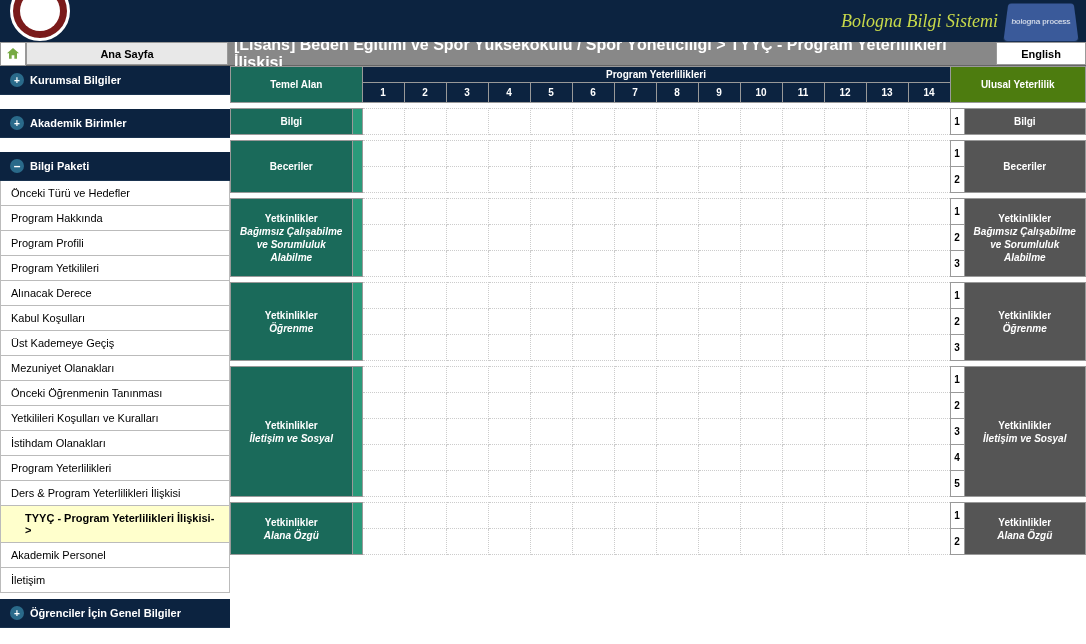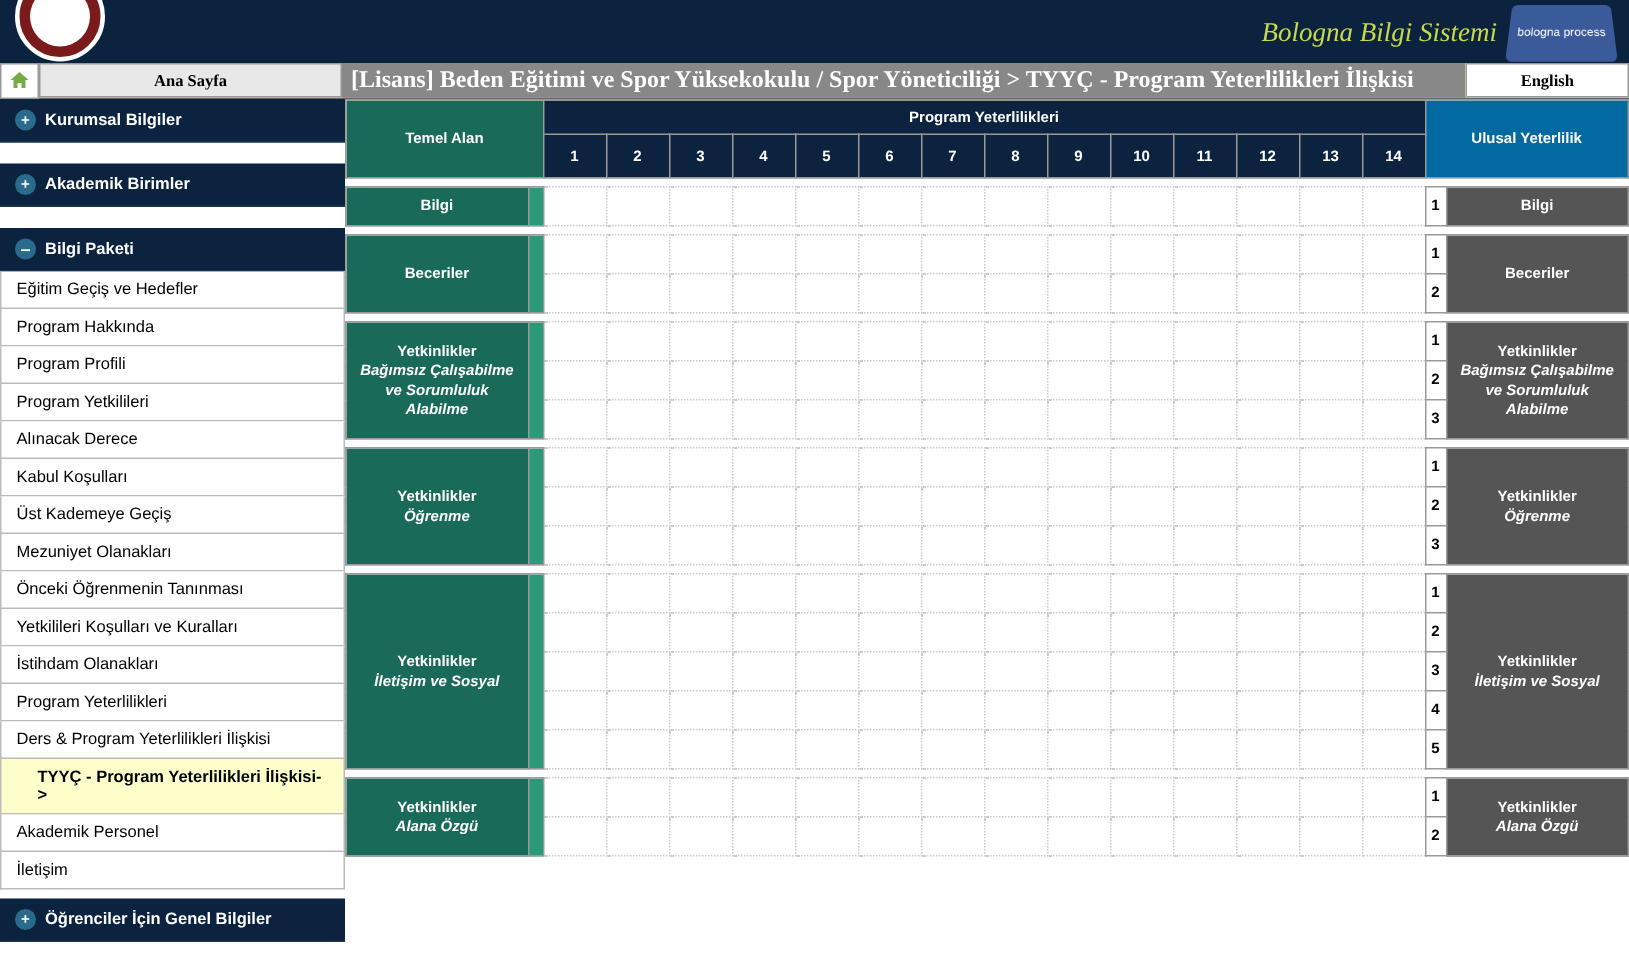--- a/index.html
+++ b/index.html
@@ -5,42 +5,42 @@
   * { box-sizing: border-box; margin: 0; padding: 0; }
   body { font-family: Arial, sans-serif; font-size: 11px; background: #fff; width: 1086px; }
   
   .header { background: linear-gradient(#0c2340, #0c2340); height: 42px; display: flex; align-items: center; justify-content: space-between; padding: 0 10px; position: relative; }
   .logo-badge { width: 60px; height: 60px; border-radius: 50%; background: #7a1a1a; border: 3px solid #fff; position: relative; top: -10px; display: flex; align-items: center; justify-content: center; color: #fff; font-size: 8px; text-align: center; }
   .logo-inner { width: 40px; height: 40px; border-radius: 50%; background: #fff; display: flex; align-items: center; justify-content: center; }
   .header-right { display: flex; align-items: center; gap: 8px; }
   .sys-title { color: #c8d94a; font-style: italic; font-size: 18px; font-family: Georgia, serif; }
   .process-book { width: 70px; height: 40px; background: #3a5a9a; border-radius: 4px; display: flex; align-items: center; justify-content: center; color: #fff; font-size: 8px; transform: perspective(100px) rotateX(20deg); }
   
-  .toolbar { display: flex; height: 24px; background: #fde047; border-bottom: 1px solid #666; font-family: Liberation Serif, serif; }
+  .toolbar { display: flex; height: 24px; background: #d946ef; border-bottom: 1px solid #666; }
   .home-icon { width: 26px; height: 24px; background: #fff; border: 1px solid #999; display: flex; align-items: center; justify-content: center; }
   .home-icon svg { width: 16px; height: 16px; }
   .ana-btn { width: 202px; background: #e8e8e8; border: 1px solid #999; display: flex; align-items: center; justify-content: center; font-weight: bold; font-size: 11px; }
   .breadcrumb-bar { flex: 1; background: #888; color: #fff; display: flex; align-items: center; padding: 0 6px; font-size: 16px; font-weight: bold; }
-  .lang-btn { width: 109px; background: #fff; border: 1px solid #999; display: flex; align-items: center; justify-content: center; font-weight: bold; font-size: 11px; }
+  .lang-btn { width: 90px; background: #fff; border: 1px solid #999; display: flex; align-items: center; justify-content: center; font-weight: bold; font-size: 11px; }
   
   .main { display: flex; }
   .sidebar { width: 230px; background: #fff; }
   .side-head { background: #0c2340; color: #fff; padding: 7px 10px; font-weight: bold; font-size: 11px; border-bottom: 1px solid #1a3350; display: flex; align-items: center; gap: 6px; }
   .plus-icon { width: 14px; height: 14px; border-radius: 50%; background: #2a6a8a; display: inline-flex; align-items: center; justify-content: center; color: #fff; font-size: 10px; font-weight: bold; }
   .minus-icon { width: 14px; height: 14px; border-radius: 50%; background: #2a6a8a; display: inline-flex; align-items: center; justify-content: center; color: #fff; font-size: 12px; font-weight: bold; }
   .side-item { background: #fff; color: #000; padding: 6px 10px; border: 1px solid #bbb; border-top: none; font-size: 11px; cursor: pointer; }
   .side-item.active { background: #ffffcc; font-weight: bold; padding-left: 24px; }
   
   .content { flex: 1; padding: 0; }
   .matrix-table { width: 100%; border-collapse: collapse; }
   .matrix-table th, .matrix-table td { border: 1px solid #999; font-size: 10px; text-align: center; vertical-align: middle; }
-  .th-temel { background: #1a6a5a; color: #fff; font-weight: bold; padding: 20px; width: 90px; height: 32px; }
+  .th-temel { background: #1a6a5a; color: #fff; font-weight: bold; padding: 4px; width: 90px; height: 32px; }
   .th-prog { background: #0c2340; color: #fff; font-weight: bold; padding: 2px; }
   .th-num { background: #0c2340; color: #fff; font-weight: bold; padding: 4px; width: 42px; }
-  .th-ulusal { background: #0369a1; color: #fff; font-weight: bold; padding: 4px; width: 90px; }
+  .th-ulusal { background: #4d7c0f; color: #fff; font-weight: bold; padding: 4px; width: 90px; }
   .cat-cell { background: #1a6a5a; color: #fff; font-weight: bold; padding: 4px; font-size: 10px; line-height: 1.3; }
   .cat-accent { background: #2a9a7a; width: 10px; }
   .ucat-cell { background: #555; color: #fff; font-weight: bold; padding: 4px; font-size: 10px; line-height: 1.3; }
   .data-cell { background: #fff; height: 26px; border-left: 1px dotted #ccc !important; border-right: 1px dotted #ccc !important; border-top: 1px dotted #ccc !important; border-bottom: 1px dotted #ccc !important; }
   .idx-cell { background: #fff; font-weight: bold; width: 14px; }
   .gap-row td { height: 6px; border: none; background: #fff; }
 </style>
 </head>
 <body>
 
@@ -75,21 +75,21 @@
         <div class="side-head" style="margin-bottom: 14px;">
           <span class="plus-icon">+</span>
           <span>Akademik Birimler</span>
         </div>
         <div class="side-head">
           <span class="minus-icon">–</span>
           <span>Bilgi Paketi</span>
         </div>
       </div>
     <div id="side-items">
-        <div class="side-item">Eğitim Geçiş ve Hedefler</div>
+        <div class="side-item">Önceki Türü ve Hedefler</div>
         <div class="side-item">Program Hakkında</div>
         <div class="side-item">Program Profili</div>
         <div class="side-item">Program Yetkilileri</div>
         <div class="side-item">Alınacak Derece</div>
         <div class="side-item">Kabul Koşulları</div>
         <div class="side-item">Üst Kademeye Geçiş</div>
         <div class="side-item">Mezuniyet Olanakları</div>
         <div class="side-item">Önceki Öğrenmenin Tanınması</div>
         <div class="side-item">Yetkilileri Koşulları ve Kuralları</div>
         <div class="side-item">İstihdam Olanakları</div>

